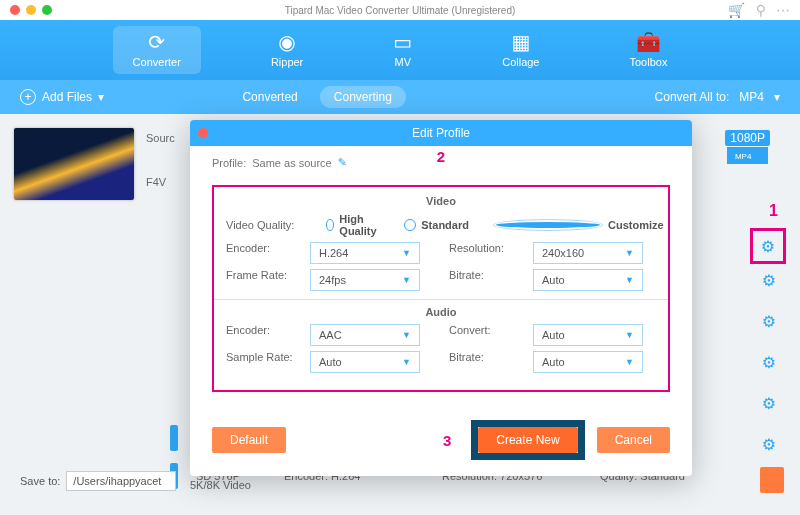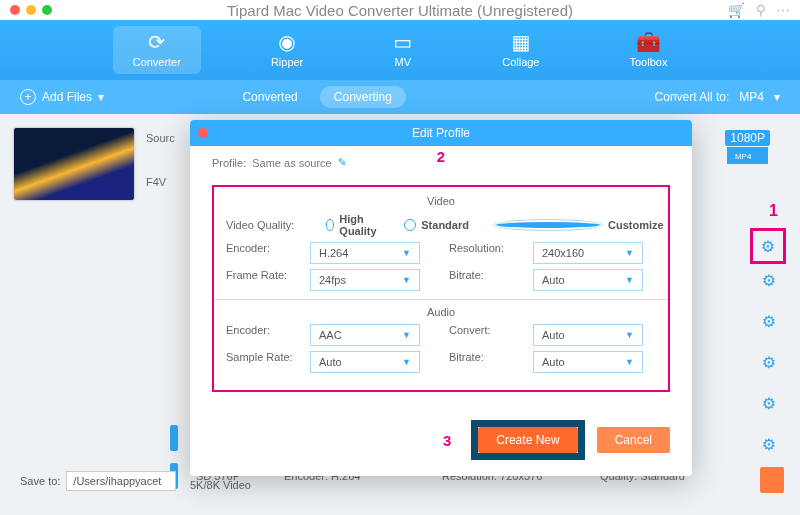--- a/index.html
+++ b/index.html
@@ -4,21 +4,21 @@
 <style>
 * { margin: 0; padding: 0; box-sizing: border-box; font-family: -apple-system, "Helvetica Neue", Arial, sans-serif; }
 body { width: 800px; height: 515px; background: #f5f5f5; overflow: hidden; position: relative; font-size: 12px; }
 
 .topbar { height: 20px; background: #fff; display: flex; align-items: center; padding: 0 10px; position: relative; }
 .traffic { display: flex; gap: 6px; }
 .traffic span { width: 10px; height: 10px; border-radius: 50%; }
 .tl-red { background: #ff5f57; }
 .tl-yel { background: #ffbd2e; }
 .tl-grn { background: #28c940; }
-.app-title { position: absolute; left: 0; right: 0; text-align: center; color: #888; font-size: 15px; }
+.app-title { position: absolute; left: 0; right: 0; text-align: center; color: #888; font-size: 10px; }
 .tr-icons { margin-left: auto; display: flex; gap: 10px; color: #bbb; font-size: 14px; }
 
 .mainnav { height: 60px; background: linear-gradient(#38b1ff,#2ea6f5); display: flex; justify-content: center; align-items: center; gap: 50px; color: #fff; }
 .navitem { display: flex; flex-direction: column; align-items: center; gap: 4px; font-size: 11px; padding: 6px 20px; border-radius: 6px; }
 .navitem.active { background: rgba(255,255,255,.2); }
 .navicon { font-size: 20px; line-height: 1; }
 
 .subbar { height: 34px; background: #4fbaff; display: flex; align-items: center; color: #fff; font-size: 12px; padding: 0 20px; }
 .addfiles { display: flex; align-items: center; gap: 6px; }
 .plus { width: 16px; height: 16px; border: 1.5px solid #fff; border-radius: 50%; display: inline-flex; align-items: center; justify-content: center; font-size: 12px; line-height: 1; }
@@ -50,21 +50,21 @@
 
 
 .modal { position: absolute; left: 190px; top: 120px; width: 502px; background: #fff; box-shadow: 0 6px 30px rgba(0,0,0,.25); border-radius: 4px; overflow: hidden; }
 .modalhdr { height: 26px; background: #35aeff; color: #fff; display: flex; align-items: center; justify-content: center; position: relative; font-size: 12px; }
 .modalclose { position: absolute; left: 8px; width: 10px; height: 10px; background: #ff5f57; border-radius: 50%; }
 .modalbody { padding: 10px 22px 16px; color: #555; font-size: 12px; position: relative; }
 .profline { display: flex; align-items: center; gap: 6px; color: #777; font-size: 11px; margin-bottom: 16px; }
 .editicon { color: #2ea6f5; cursor: pointer; }
 .anno2 { position: absolute; left: 50%; top: 2px; transform: translateX(-50%); color: #e6007e; font-weight: bold; font-size: 15px; }
 .framebox { border: 2px solid #e6007e; padding: 6px 12px 12px; }
-.secthdr { text-align: center; font-weight: normal; font-size: 11px; color: #666; margin: 2px 0 6px; }
+.secthdr { text-align: center; font-weight: bold; font-size: 11px; color: #666; margin: 2px 0 6px; }
 .hrline { border: 0; border-top: 1px solid #ddd; margin: 8px -12px 6px; }
 .frow { display: flex; align-items: center; margin: 5px 0; }
 .flabel { flex: 0 0 100px; color: #666; font-size: 11px; }
 .radio-g { display: flex; gap: 24px; align-items: center; font-weight: bold; }
 .radio-g label { display: flex; align-items: center; gap: 5px; font-size: 11px; color: #555; }
 .rdot { width: 12px; height: 12px; border: 1px solid #2ea6f5; border-radius: 50%; display: inline-block; position: relative; }
 .rdot.sel::after { content: ""; position: absolute; inset: 2px; background: #2ea6f5; border-radius: 50%; }
 .pair { display: flex; gap: 16px; flex: 1; }
 .pair > div { display: flex; flex: 1; }
 .sel { border: 1px solid #a9d8f7; background: #fff; color: #555; padding: 4px 8px; width: 110px; display: flex; justify-content: space-between; align-items: center; font-size: 11px; }
@@ -299,20 +299,21 @@
                 <span>Auto</span>
                 <span class="ar">▼</span>
               </div>
             </div>
         </div>
       </div>
     </div>
   </div>
 
   <div class="modalft">
+    <button class="btn btn-def">Default</button>
     <div class="spacer"></div>
     <span class="anno3">3</span>
     <span class="btn-new-wrap">
       <button class="btn btn-new">Create New</button>
     </span>
     <button class="btn btn-cancel">Cancel</button>
   </div>
 </div>
 
 </body></html>

